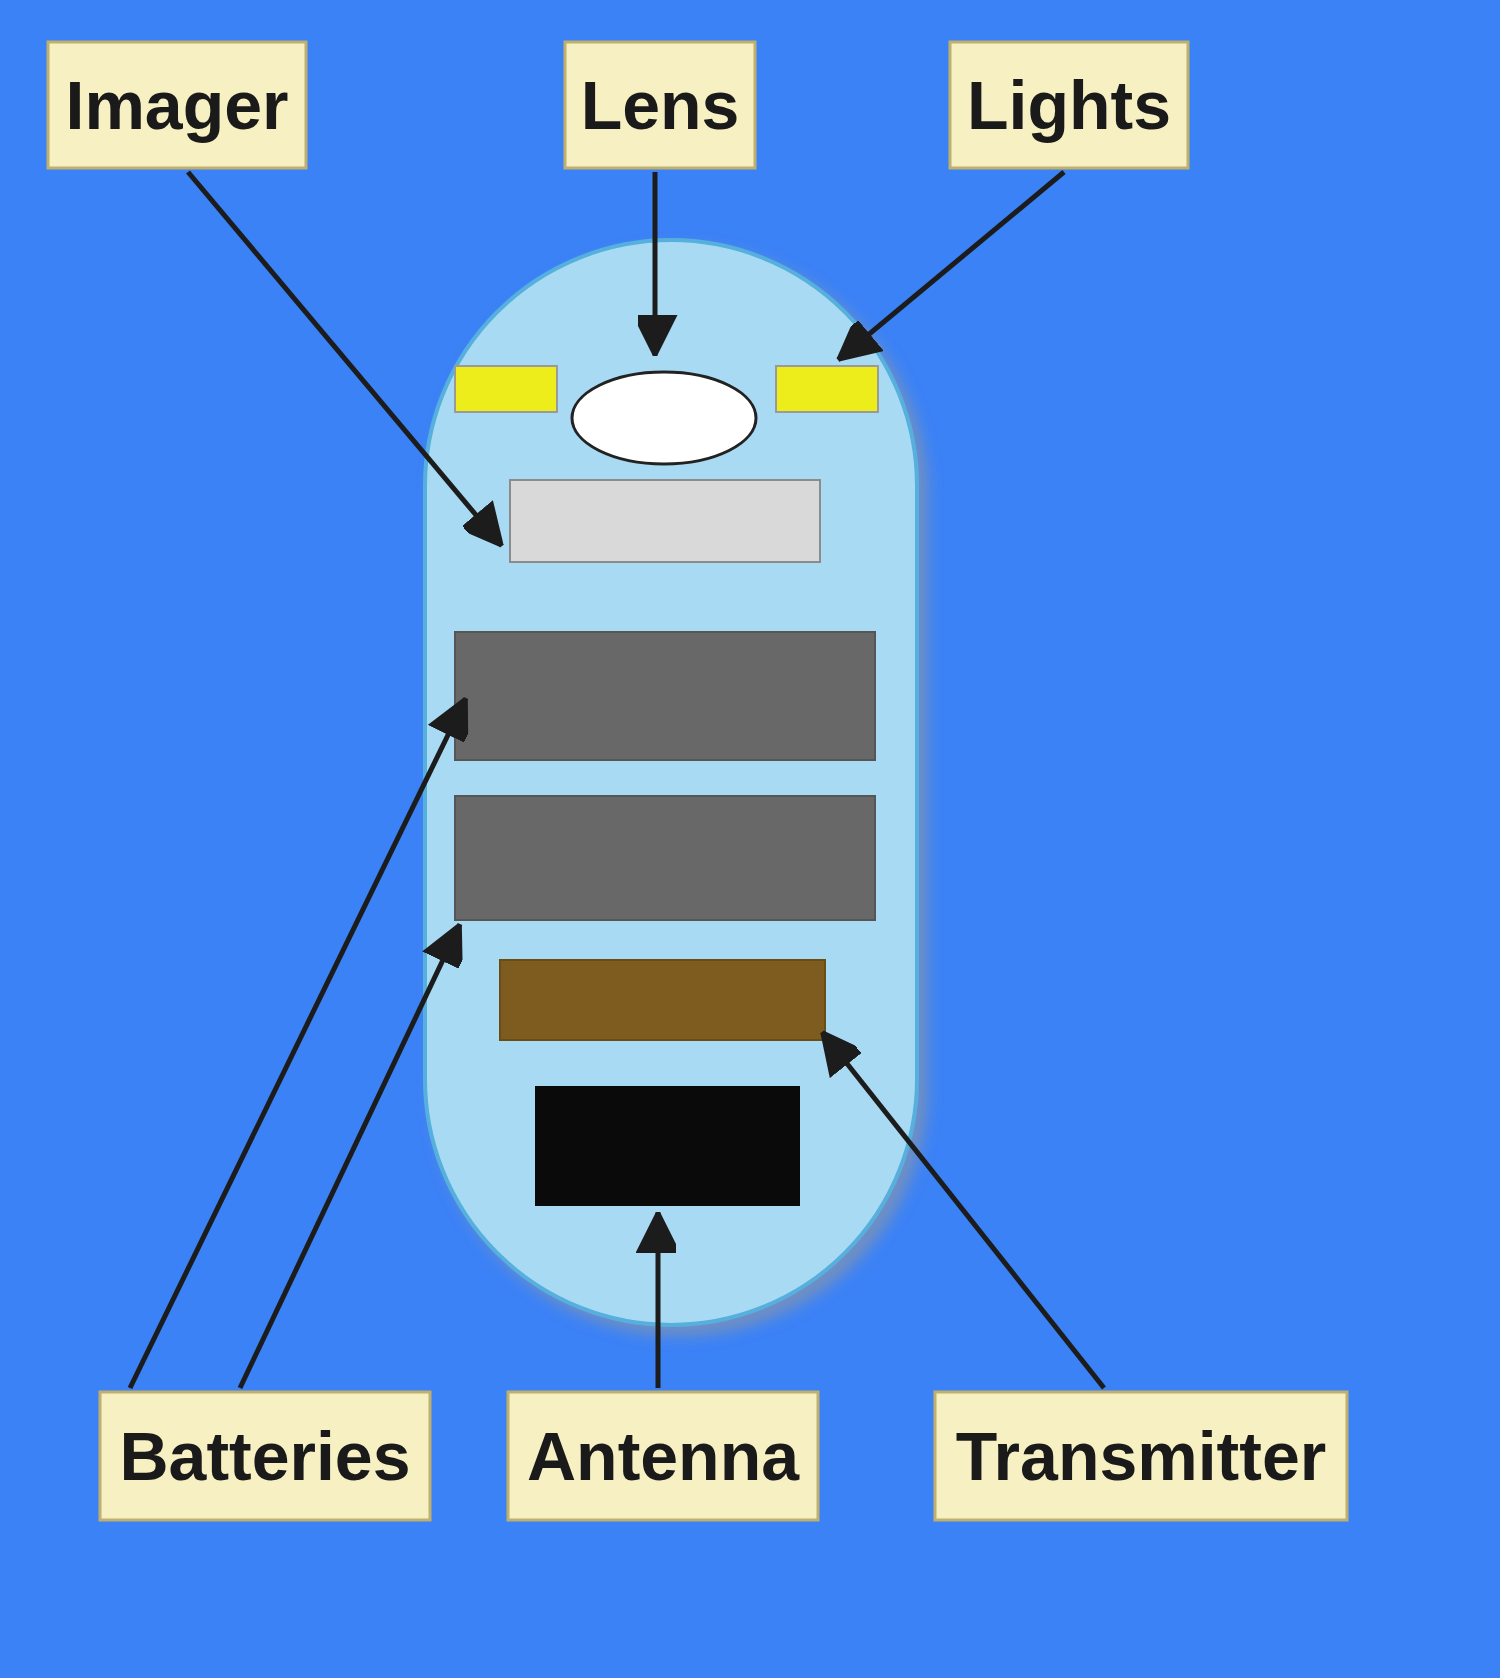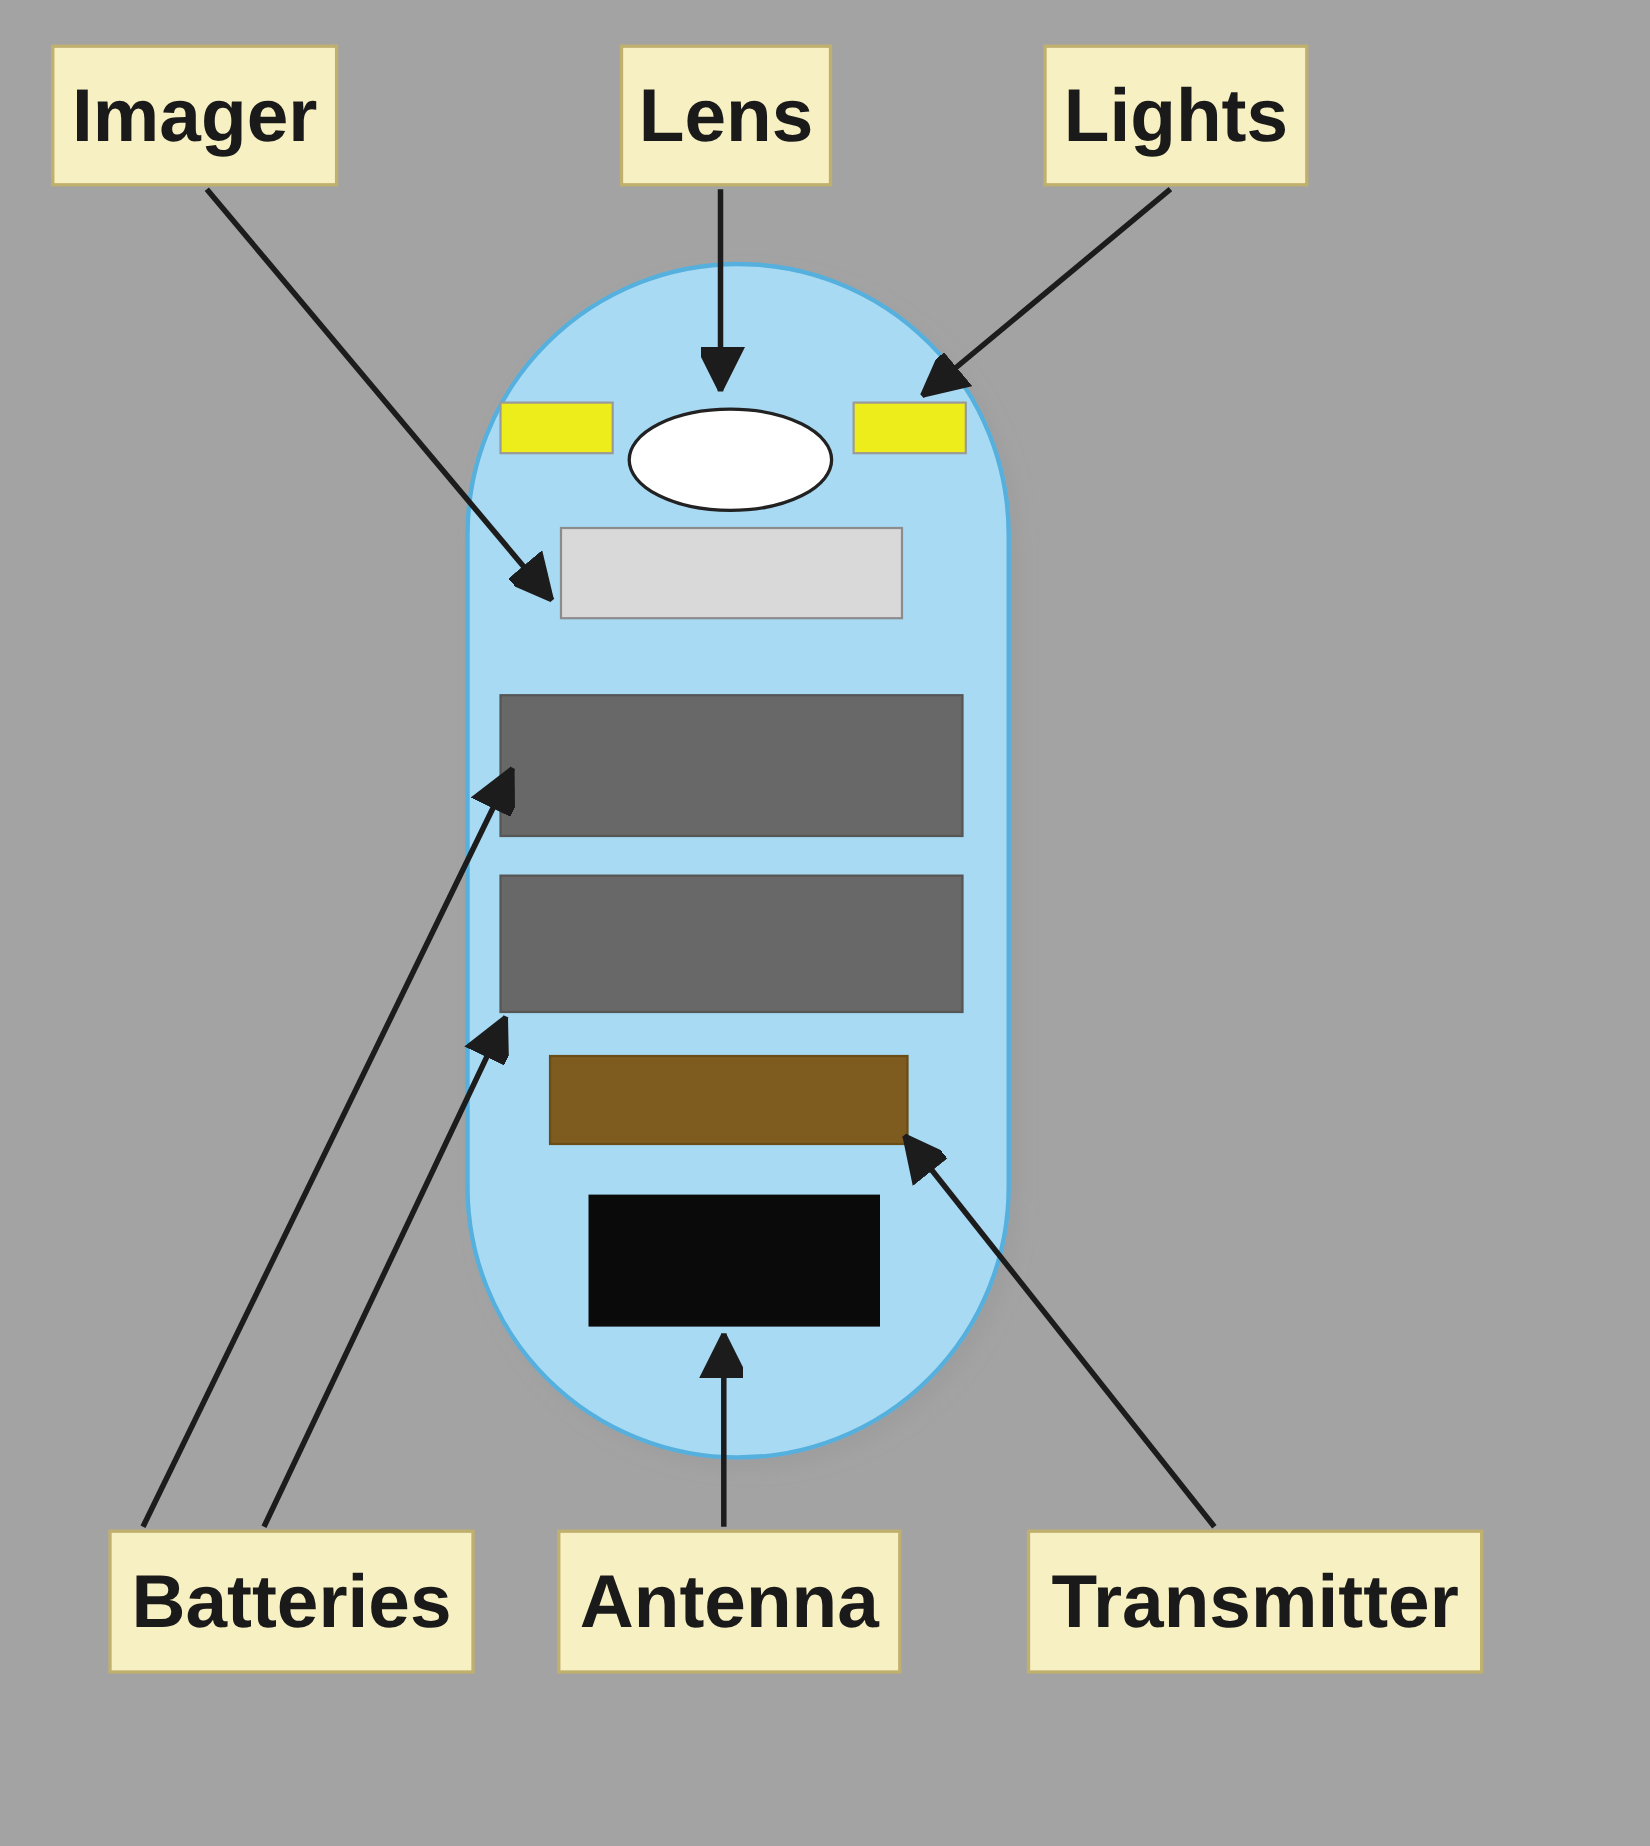--- a/index.html
+++ b/index.html
@@ -5,21 +5,21 @@
   html, body {
     margin: 0;
     padding: 0;
     background: #ffffff;
     font-family: "Liberation Sans", sans-serif;
   }
   .stage {
     position: relative;
     width: 1500px;
     height: 1678px;
-    background: #a3a3a3;
+    background: #3b82f6;
     overflow: hidden;
   }
   svg { display: block; }
   .label-text {
     font-family: "Liberation Sans", sans-serif;
     font-size: 68px;
     font-weight: 600;
     fill: #1a1a1a;
   }
 </style>

